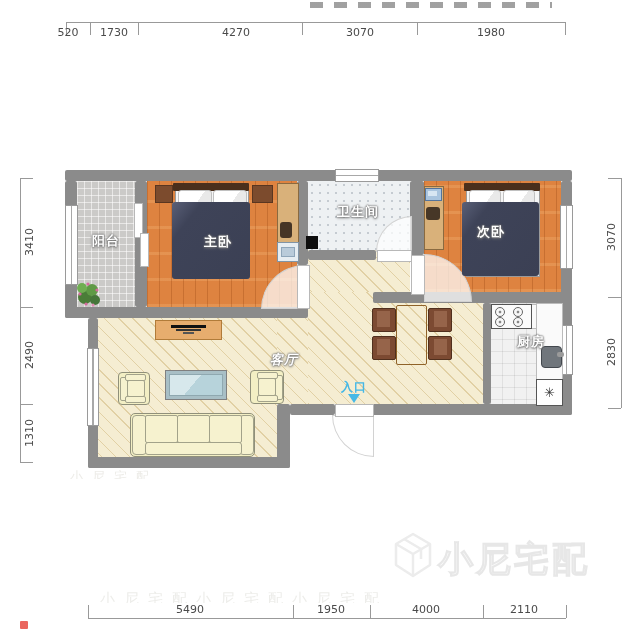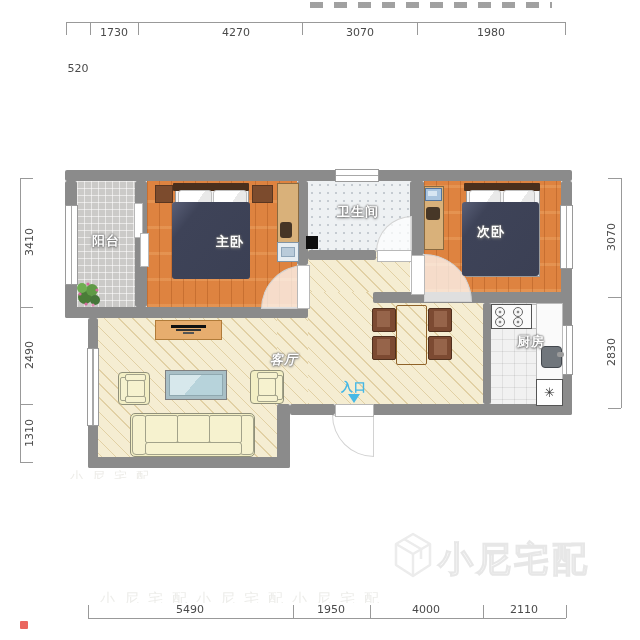--- a/index.html
+++ b/index.html
@@ -201,36 +201,36 @@
     <circle cx="6" cy="10" r="5" fill="#6fae52"></circle>
     <circle cx="19" cy="22" r="5" fill="#46763a"></circle>
     <circle cx="4" cy="16" r="1.6" fill="#d46a9e"></circle>
     <circle cx="12" cy="6" r="1.6" fill="#d46a9e"></circle>
     <circle cx="21" cy="12" r="1.6" fill="#d46a9e"></circle>
     <circle cx="10" cy="26" r="1.6" fill="#d46a9e"></circle>
     <circle cx="17" cy="27" r="1.6" fill="#e08ab4"></circle>
   </svg>
 
   <div class="rlabel" style="left:106px;top:241px;">阳台</div>
-  <div class="rlabel" style="left:230px;top:242px;">主卧</div>
+  <div class="rlabel" style="left:218px;top:242px;">主卧</div>
   <div class="rlabel" style="left:358px;top:212px;">卫生间</div>
   <div class="rlabel" style="left:491px;top:232px;">次卧</div>
   <div class="rlabel" style="left:284px;top:360px;font-style:italic;">客厅</div>
   <div class="rlabel" style="left:531px;top:342px;">厨房</div>
   <div class="entr" style="left:354px;top:387px;">入口</div>
   <div class="abs" style="left:348px;top:394px;width:0;height:0;border-left:6px solid transparent;border-right:6px solid transparent;border-top:9px solid #45b8e6;"></div>
 
   <div class="dline" style="left:66px;top:22px;width:499px;height:1px;"></div>
   <div class="tick" style="left:66px;top:22px;width:1px;height:13px;"></div>
   <div class="tick" style="left:90px;top:22px;width:1px;height:13px;"></div>
   <div class="tick" style="left:138px;top:22px;width:1px;height:13px;"></div>
   <div class="tick" style="left:302px;top:22px;width:1px;height:13px;"></div>
   <div class="tick" style="left:417px;top:22px;width:1px;height:13px;"></div>
   <div class="tick" style="left:565px;top:22px;width:1px;height:13px;"></div>
-  <div class="dimtext" style="left:78px;top:32px;margin-top:36px;">520</div>
+  <div class="dimtext" style="left:68px;top:32px;">520</div>
   <div class="dimtext" style="left:114px;top:32px;">1730</div>
   <div class="dimtext" style="left:236px;top:32px;">4270</div>
   <div class="dimtext" style="left:360px;top:32px;">3070</div>
   <div class="dimtext" style="left:491px;top:32px;">1980</div>
 
   <div class="dline" style="left:88px;top:618px;width:478px;height:1px;"></div>
   <div class="tick" style="left:88px;top:605px;width:1px;height:13px;"></div>
   <div class="tick" style="left:293px;top:605px;width:1px;height:13px;"></div>
   <div class="tick" style="left:370px;top:605px;width:1px;height:13px;"></div>
   <div class="tick" style="left:483px;top:605px;width:1px;height:13px;"></div>

